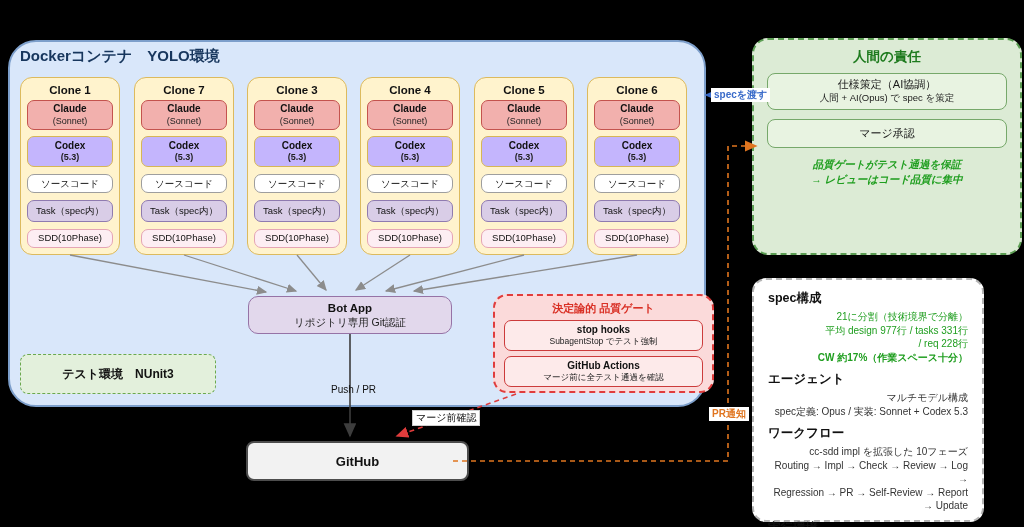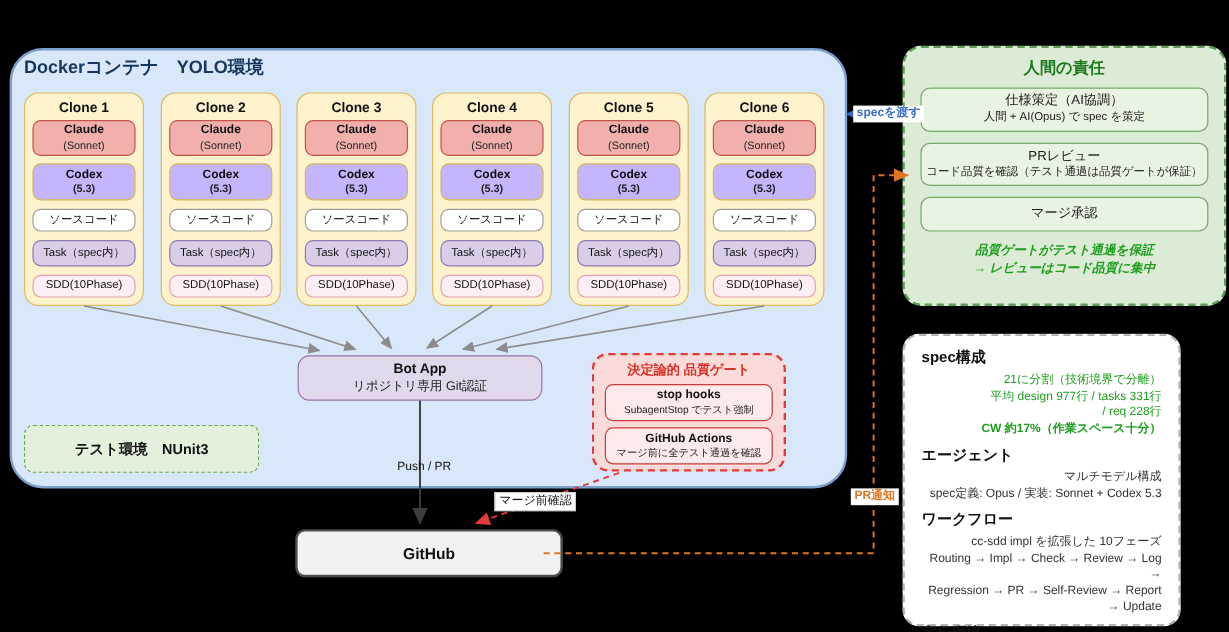--- a/index.html
+++ b/index.html
@@ -35,21 +35,21 @@
     justify-content:center; font-size:12px; font-weight:bold; color:#111; white-space:pre; }
 
   
   .bot { left:248px; top:296px; width:204px; height:38px; background:#e2d8ec;
     border:1px solid #9673a6; border-radius:10px; display:flex; flex-direction:column;
     align-items:center; justify-content:center; line-height:1.3; }
   .bot-t { font-size:11.5px; font-weight:bold; color:#111; }
   .bot-s { font-size:10.5px; color:#222; }
 
   
-  .qg { left:493px; top:294px; width:162px; height:99px; background:#fbdada;
+  .qg { left:493px; top:294px; width:221px; height:99px; background:#fbdada;
     border:2px dashed #e03c3c; border-radius:14px; padding:5px 9px; }
   .qg-title { text-align:center; font-size:11px; font-weight:bold; color:#d93025; margin-bottom:4px; }
   .qg-item { background:#fdeaea; border:1px solid #cc3b3b; border-radius:7px;
     text-align:center; padding:2px 0 3px 0; margin-bottom:5px; line-height:1.3; }
   .qg-it { font-size:10px; font-weight:bold; color:#111; }
   .qg-is { font-size:8.5px; color:#222; }
 
   
   .gh { left:246px; top:441px; width:223px; height:40px; background:#f2f2f2;
     border:2px solid #4d4d4d; border-radius:8px; display:flex; align-items:center;
@@ -106,21 +106,21 @@
         <span class="np">ソースコード</span>
       </div>
     <div class="node n-task">
         <span class="np">Task（spec内）</span>
       </div>
     <div class="node n-sdd">
         <span class="np">SDD(10Phase)</span>
       </div>
   </div>
   <div class="abs clone" style="left:134px">
-    <div class="clone-title">Clone 2</div>
+    <div class="clone-title">Clone 7</div>
     <div class="node n-claude">
         <span class="nt">Claude</span>
         <span class="ns">(Sonnet)</span>
       </div>
     <div class="node n-codex">
         <span class="nt">Codex</span>
         <span class="ns" style="font-weight:bold">(5.3)</span>
       </div>
     <div class="node n-src">
         <span class="np">ソースコード</span>
@@ -232,24 +232,20 @@
     </div>
   </div>
 
   <div class="abs gh">GitHub</div>
 
   <div class="abs human">
     <div class="human-title">人間の責任</div>
     <div class="h-item">
       <div class="h-it">仕様策定（AI協調）</div>
       <div class="h-is">人間 + AI(Opus) で spec を策定</div>
-    </div>
-    <div class="h-item">
-      <div class="h-it">PRレビュー</div>
-      <div class="h-is">コード品質を確認（テスト通過は品質ゲートが保証）</div>
     </div>
     <div class="h-item" style="padding:6px 2px">
       <div class="h-it">マージ承認</div>
     </div>
     <div class="h-note">
       <div>品質ゲートがテスト通過を保証</div>
       <div>→ レビューはコード品質に集中</div>
     </div>
   </div>
 

